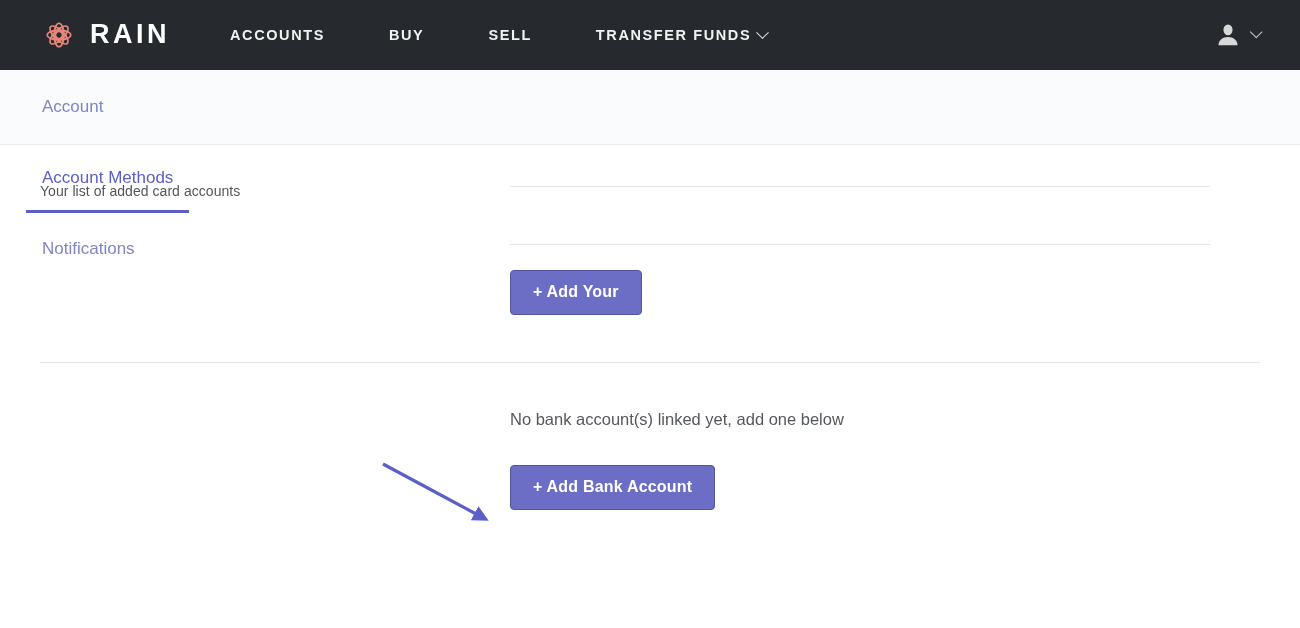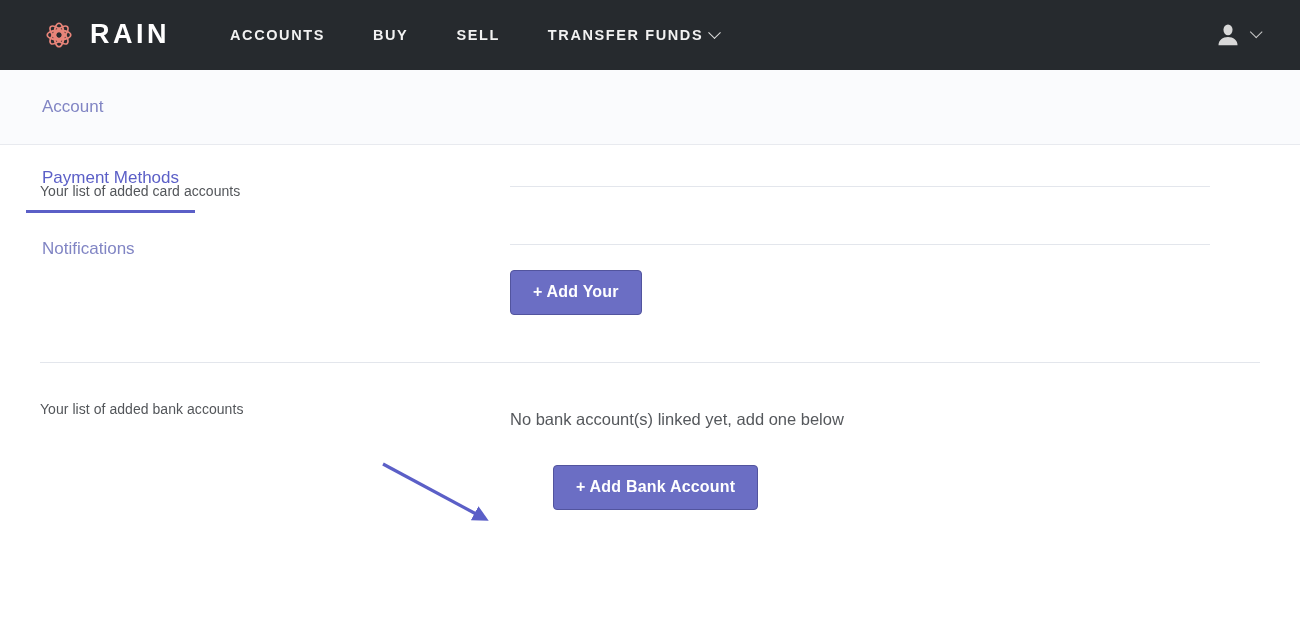--- a/index.html
+++ b/index.html
@@ -42,21 +42,21 @@
     font-size: 27px;
     letter-spacing: 3.5px;
     font-weight: 700;
     line-height: 1;
     padding-bottom: 2px;
   }
 
   .nav-links {
     display: flex;
     align-items: center;
-    gap: 0px;
+    gap: 16px;
   }
 
   .nav-link {
     color: #f2f2f2;
     font-size: 14.5px;
     letter-spacing: 1.6px;
     font-weight: 600;
     padding: 6px 24px;
     cursor: pointer;
     white-space: nowrap;
@@ -190,21 +190,21 @@
     font-size: 16px;
     font-weight: 700;
     padding: 13px 22px 14px 22px;
     cursor: pointer;
     letter-spacing: 0.2px;
     line-height: 1;
     font-family: "Liberation Sans", sans-serif;
   }
 
   .btn-card-wrap { margin-top: 25px; }
-  .btn-bank-wrap { margin-top: 36px; margin-left: 43px; }
+  .btn-bank-wrap { margin-top: 36px; }
 
   .hr-divider {
     height: 1px;
     background: #e3e6ec;
     margin-top: 47px;
   }
 
   
   .annot-arrow {
     position: absolute;
@@ -261,21 +261,21 @@
     <span class="chev-down-sm"></span>
   </div>
 
 </div>
 
 <div class="tabstrip">
   <div class="tab">
     <span>Account</span>
   </div>
   <div class="tab active">
-    <span>Payment Methods</span>
+    <span>Account Methods</span>
   </div>
   <div class="tab">
     <span>Notifications</span>
   </div>
 </div>
 
 <div class="content">
 
   <div class="section">
     <div class="section-meta">
@@ -286,21 +286,20 @@
       <div class="btn-card-wrap">
         <button class="btn">+ Add Your</button>
       </div>
     </div>
   </div>
 
   <div class="hr-divider"></div>
 
   <div class="section">
     <div class="section-meta">
-      <div class="section-sub">Your list of added bank accounts</div>
     </div>
     <div class="section-body">
       <div class="empty-note">No bank account(s) linked yet, add one below</div>
       <div class="btn-bank-wrap">
         <button class="btn">+ Add Bank Account</button>
       </div>
     </div>
   </div>
 
 </div>

